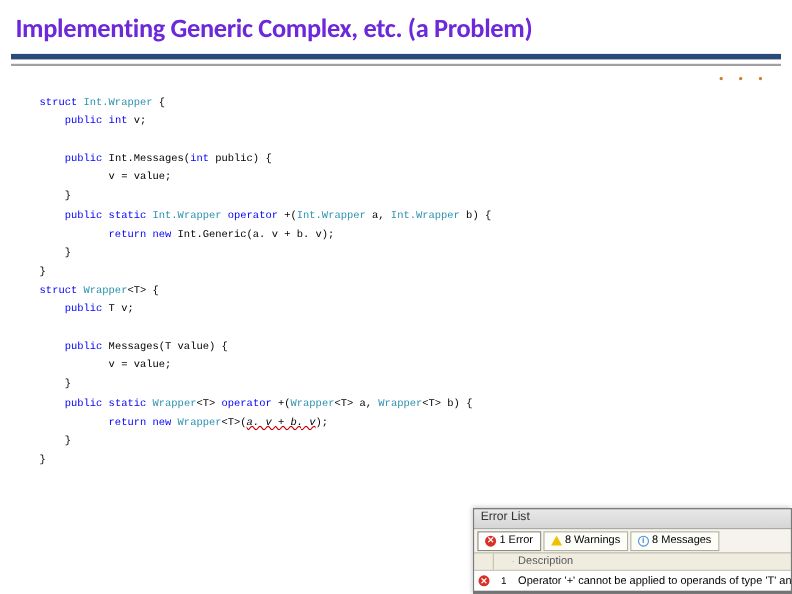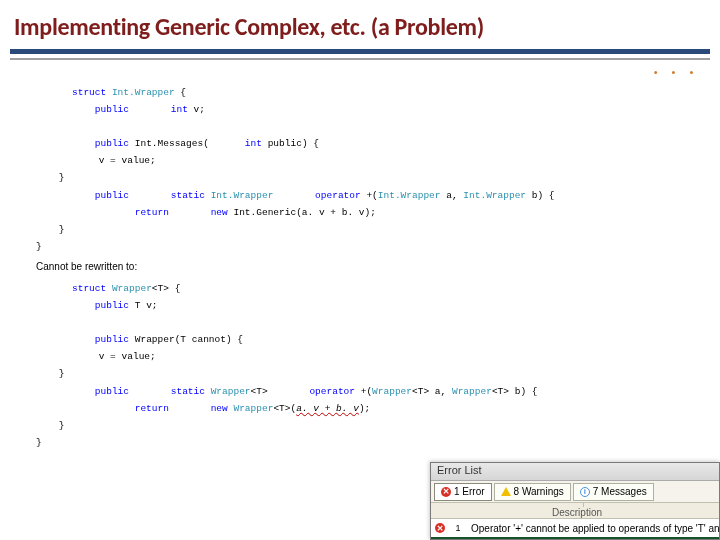--- a/index.html
+++ b/index.html
@@ -7,21 +7,21 @@
     width: 720px;
     height: 540px;
     font-family: Calibri, Arial, sans-serif;
     background: #ffffff;
     position: relative;
     overflow: hidden;
   }
   .slide-title {
     font-size: 24px;
     font-weight: bold;
-    color: #7f1d1d;
+    color: #6d28d9;
     padding: 12px 10px 8px 14px;
     letter-spacing: -0.3px;
   }
   .title-underline {
     height: 5px;
     background: #2a4a7a;
     margin: 0 10px 4px 10px;
   }
   .title-sub-underline {
     height: 2px;
@@ -40,40 +40,40 @@
   .content {
     padding: 22px 28px 10px 36px;
   }
   .code-block {
     font-family: "Courier New", monospace;
     font-size: 9.5px;
     line-height: 1.8;
     color: #000;
     white-space: pre;
   }
-  .kw { color: #0000ff; margin-left: 36px; }
+  .kw { color: #0000ff; }
   .typ { color: #2b91af; }
   .caption {
     font-family: Arial, sans-serif;
     font-size: 10px;
     color: #000;
     margin: 6px 0 8px 0;
   }
   .squiggle {
     text-decoration: underline wavy #c00000;
     text-decoration-thickness: 1px;
     font-style: italic;
   }
   .error-panel {
     position: absolute;
     right: 0;
     bottom: 0;
     width: 290px;
     height: 78px;
-    background: #14532d;
+    background: #737373;
     border: 1px solid #7a7a7a;
     box-shadow: -1px -1px 4px rgba(0,0,0,0.2);
     font-family: Tahoma, Arial, sans-serif;
     font-size: 11px;
   }
   .error-titlebar {
     height: 18px;
     background: linear-gradient(#e8e8e8, #d6d6d6);
     border-bottom: 1px solid #aaa;
     padding: 1px 6px;
@@ -130,21 +130,20 @@
   .error-table {
     width: 100%;
     font-size: 10px;
   }
   .error-header-row {
     background: #f0ede0;
     border-bottom: 1px solid #c0c0b0;
     display: flex;
     height: 16px;
     align-items: center;
-    flex-direction: column;
   }
   .col-icon { width: 18px; border-right: 1px solid #c0c0b0; height: 100%; }
   .col-num { width: 18px; border-right: 1px solid #c0c0b0; text-align: center; font-size: 9px; padding-top:1px; }
   .col-desc { flex: 1; padding-left: 4px; font-size: 10px; color: #555; }
   .error-row {
     display: flex;
     align-items: center;
     height: 18px;
     background: #fff;
   }
@@ -166,26 +165,25 @@
     <span class="kw">public</span> <span class="kw">int</span><span> v;</span>
 
     <span class="kw">public</span><span> Int.Messages(</span><span class="kw">int</span><span> public) {</span>
            <span>v = value;</span>
     <span>}</span>
     <span class="kw">public</span> <span class="kw">static</span> <span class="typ">Int.Wrapper</span> <span class="kw">operator</span><span> +(</span><span class="typ">Int.Wrapper</span><span> a, </span><span class="typ">Int.Wrapper</span><span> b) {</span>
            <span class="kw">return</span> <span class="kw">new</span><span> Int.Generic(a. v + b. v);</span>
     <span>}</span>
 <span>}</span></div>
 
-<div class="caption">Cannot be rewritten to:</div>
 
 <div class="code-block"><span class="kw">struct</span> <span class="typ">Wrapper</span><span>&lt;T&gt; {</span>
     <span class="kw">public</span><span> T v;</span>
 
-    <span class="kw">public</span><span> Wrapper(T cannot) {</span>
+    <span class="kw">public</span><span> Messages(T value) {</span>
            <span>v = value;</span>
     <span>}</span>
     <span class="kw">public</span> <span class="kw">static</span> <span class="typ">Wrapper</span><span>&lt;T&gt; </span><span class="kw">operator</span><span> +(</span><span class="typ">Wrapper</span><span>&lt;T&gt; a, </span><span class="typ">Wrapper</span><span>&lt;T&gt; b) {</span>
            <span class="kw">return</span> <span class="kw">new</span> <span class="typ">Wrapper</span><span>&lt;T&gt;(</span><span class="squiggle">a. v + b. v</span><span>);</span>
     <span>}</span>
 <span>}</span></div>
 
 </div>
 
 <div class="error-panel">
@@ -194,21 +192,21 @@
     <div class="filter-btn active">
       <span class="icon-err">✕</span>
       <span>1 Error</span>
     </div>
     <div class="filter-btn">
       <span class="icon-warn"></span>
       <span>8 Warnings</span>
     </div>
     <div class="filter-btn">
       <span class="icon-info">i</span>
-      <span>7 Messages</span>
+      <span>8 Messages</span>
     </div>
   </div>
   <div class="error-table">
     <div class="error-header-row">
       <div class="col-icon"></div>
       <div class="col-num"></div>
       <div class="col-desc">Description</div>
     </div>
     <div class="error-row">
       <div class="col-icon">

